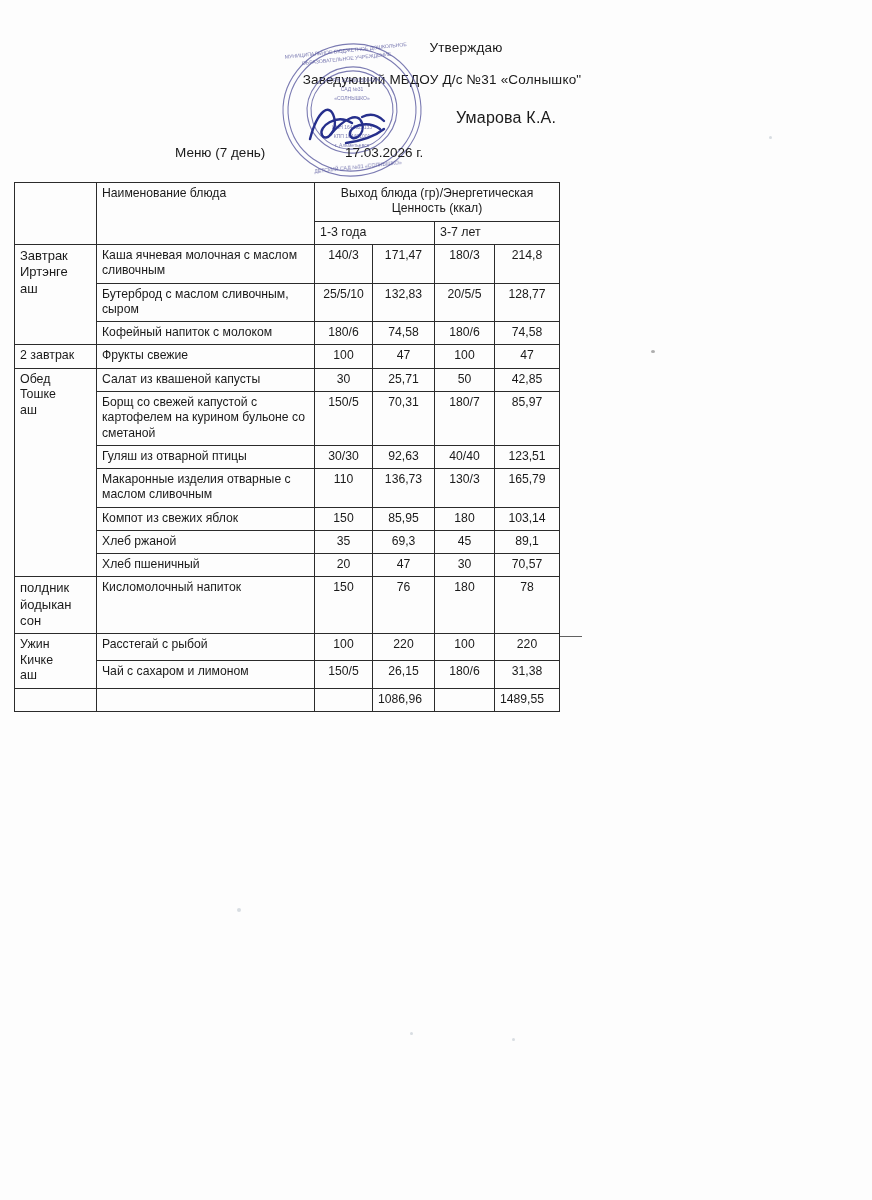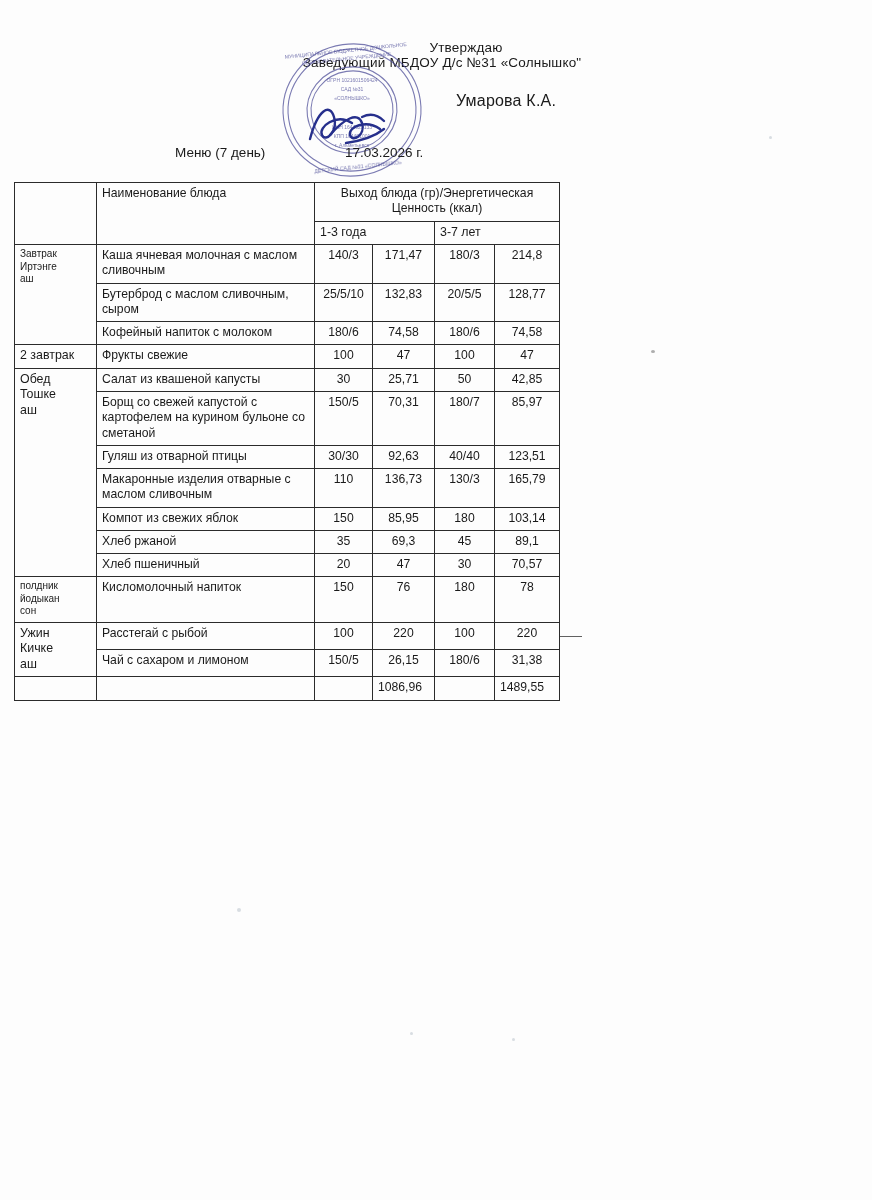--- a/index.html
+++ b/index.html
@@ -26,20 +26,21 @@
   .header {
     position: absolute;
     left: 0;
     right: 0;
     top: 40px;
     text-align: center;
   }
   .approve-line {
     font-size: 13.5px;
     letter-spacing: .2px;
+    margin-bottom: 17px;
     padding-left: 60px;
   }
   .director-line {
     font-size: 13.5px;
     letter-spacing: .2px;
     margin-bottom: 22px;
     padding-left: 12px;
   }
   .signature-line {
     font-size: 16px;
@@ -110,21 +111,21 @@
   .col-out2   { width: 60px; }
   .col-kcal2  { width: 65px; }
 
   .meal-cell {
     font-weight: bold;
     font-size: 12.4px;
     text-align: left;
     padding-top: 5px;
     line-height: 1.35;
   }
-  .meal-cell.small { font-size: 10px; }
+  .meal-cell.small { font-size: 13px; }
   .head-center {
     vertical-align: middle;
   }
   .head-age {
     font-weight: bold;
     font-size: 12.4px;
     text-align: left;
     padding-left: 6px;
   }
   .dish-cell { text-align: left; margin-top: 14px; }

